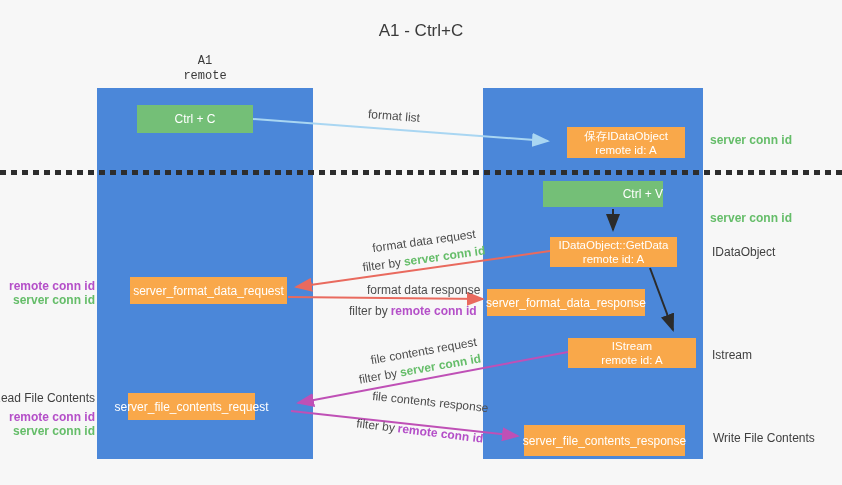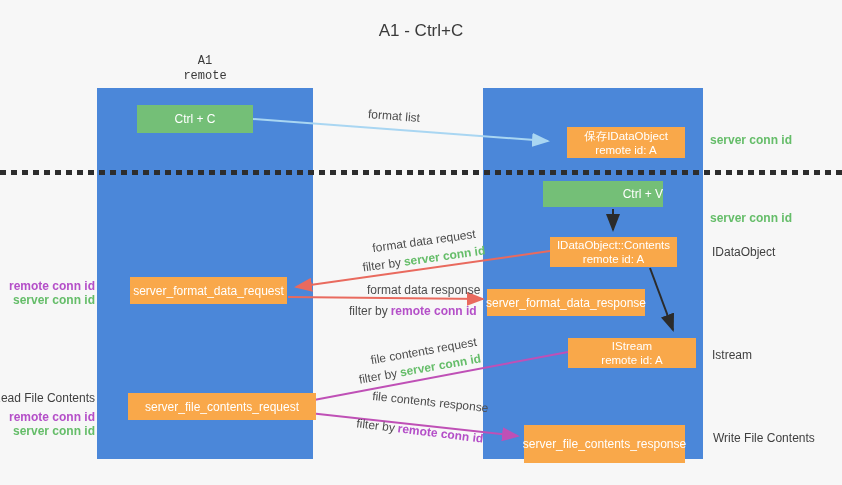--- a/index.html
+++ b/index.html
@@ -139,42 +139,42 @@
   <div class="node orange two-line" style="left:555px; top:127px; width:118px; height:31px;margin-left:12px;">
     <div>保存IDataObject</div>
     <div>remote id: A</div>
   </div>
 
   <div class="node green" style="left:543px; top:181px; width:120px; height:26px;align-items:flex-end;">
     <div>Ctrl + V</div>
   </div>
 
   <div class="node orange two-line" style="left:550px; top:237px; width:127px; height:30px;">
-    <div>IDataObject::Contents</div>
+    <div>IDataObject::GetData</div>
     <div>remote id: A</div>
   </div>
 
   <div class="node orange" style="left:130px; top:277px; width:157px; height:27px;">
     <div>server_format_data_request</div>
   </div>
 
   <div class="node orange" style="left:487px; top:289px; width:158px; height:27px;">
     <div>server_format_data_response</div>
   </div>
 
   <div class="node orange two-line" style="left:568px; top:338px; width:128px; height:30px;">
     <div>IStream</div>
     <div>remote id: A</div>
   </div>
 
-  <div class="node orange" style="left:128px; top:393px; width:188px; height:27px;">
+  <div class="node orange" style="left:128px; top:393px; width:127px; height:27px;">
     <div>server_file_contents_request</div>
   </div>
 
-  <div class="node orange" style="left:524px; top:425px; width:161px; height:38px;">
+  <div class="node orange" style="left:524px; top:425px; width:161px; height:31px;">
     <div>server_file_contents_response</div>
   </div>
 
   <div class="edge-label" style="left:368px; top:109px; transform:rotate(4.5deg);">format list</div>
 
   <div class="edge-label" style="left:372px; top:234px; transform:rotate(-8deg);">format data request</div>
 
   <div class="edge-label" style="left:362px; top:252px; transform:rotate(-8deg);">
     <span>filter by</span><span class="conn-green">server conn id</span>
   </div>

